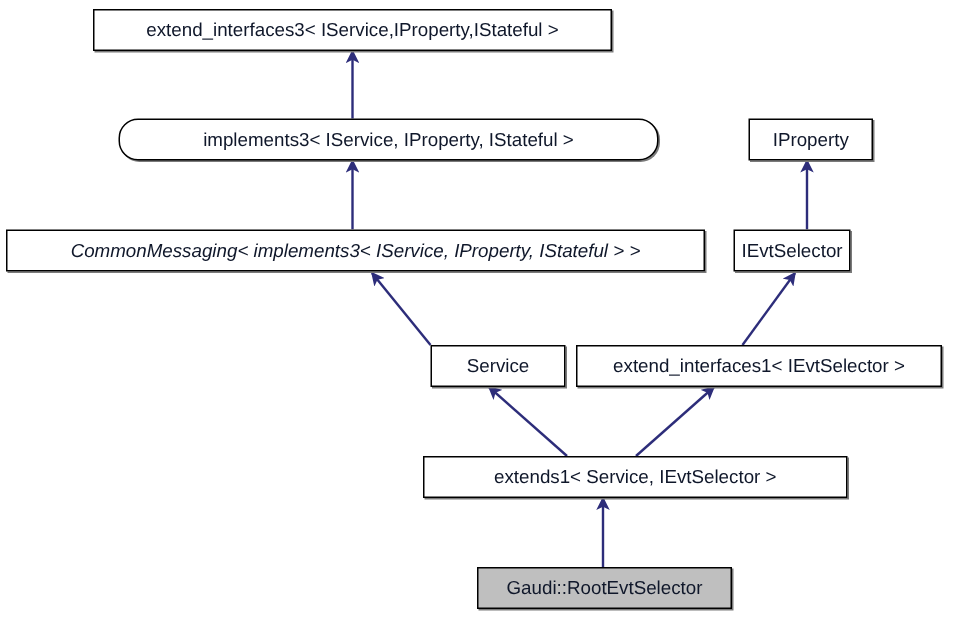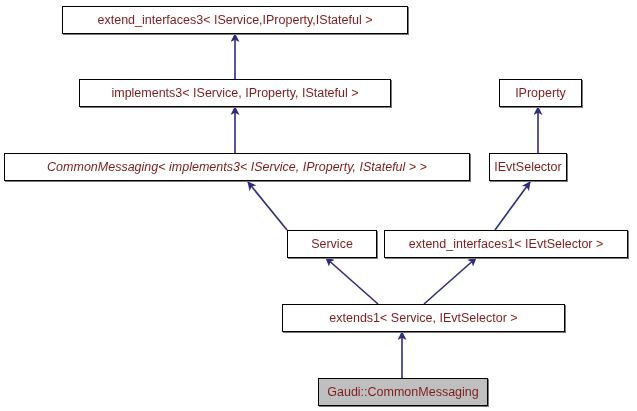--- a/index.html
+++ b/index.html
@@ -21,21 +21,21 @@
     top: 0;
     width: 637px;
     height: 411px;
     pointer-events: none;
   }
   .node {
     position: absolute;
     box-sizing: border-box;
     border: 1px solid #000000;
     background: #ffffff;
-    color: #7f1d1d;
+    color: #0f172a;
     font-size: 12.5px;
     line-height: 1;
     display: flex;
     align-items: center;
     justify-content: center;
     white-space: nowrap;
     box-shadow: 1px 1px 0 0 #7a7a7a;
     letter-spacing: 0px;
   }
   .node.highlight {
@@ -66,21 +66,21 @@
         <line x1="378" y1="304" x2="326" y2="258" marker-end="url(#arrowhead)" stroke="#2d2d7a"></line>
         <line x1="424" y1="304" x2="476" y2="258" marker-end="url(#arrowhead)" stroke="#2d2d7a"></line>
         <line x1="402" y1="378" x2="402" y2="332" marker-end="url(#arrowhead)" stroke="#2d2d7a"></line>
       </g>
   </svg>
 
   <div id="node-layer">
       <div class="node" style="left: 62px; top: 6px; width: 346px; height: 28px;">
         <span class="node-label">extend_interfaces3&lt; IService,IProperty,IStateful &gt;</span>
       </div>
-      <div class="node" style="left: 79px; top: 79px; width: 312px; height: 28px;">
+      <div class="node" style="left: 79px; top: 79px; width: 360px; height: 28px; border-radius: 13px;">
         <span class="node-label">implements3&lt; IService, IProperty, IStateful &gt;</span>
       </div>
       <div class="node" style="left: 499px; top: 79px; width: 83px; height: 28px;">
         <span class="node-label">IProperty</span>
       </div>
       <div class="node" style="left: 4px; top: 153px; width: 466px; height: 28px; font-style: italic;">
         <span class="node-label">CommonMessaging&lt; implements3&lt; IService, IProperty, IStateful &gt; &gt;</span>
       </div>
       <div class="node" style="left: 489px; top: 153px; width: 78px; height: 28px;">
         <span class="node-label">IEvtSelector</span>
@@ -88,17 +88,17 @@
       <div class="node" style="left: 259px; top: 230px; width: 90px; height: 28px; margin-left: 28px;">
         <span class="node-label">Service</span>
       </div>
       <div class="node" style="left: 384px; top: 230px; width: 244px; height: 28px;">
         <span class="node-label">extend_interfaces1&lt; IEvtSelector &gt;</span>
       </div>
       <div class="node" style="left: 282px; top: 304px; width: 283px; height: 28px;">
         <span class="node-label">extends1&lt; Service, IEvtSelector &gt;</span>
       </div>
       <div class="node highlight" style="left: 318px; top: 378px; width: 170px; height: 28px;">
-        <span class="node-label">Gaudi::CommonMessaging</span>
+        <span class="node-label">Gaudi::RootEvtSelector</span>
       </div>
     </div>
 
 </div>
 
 </body></html>

